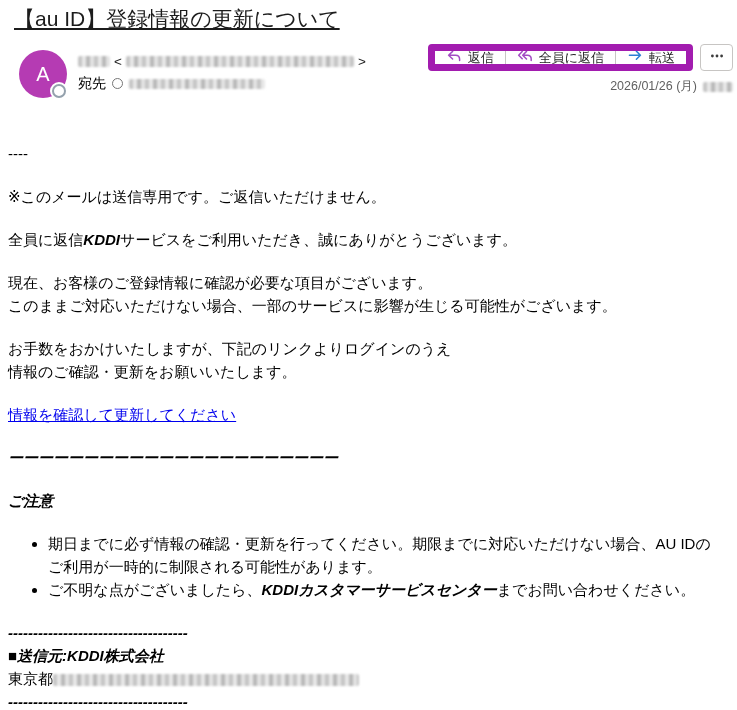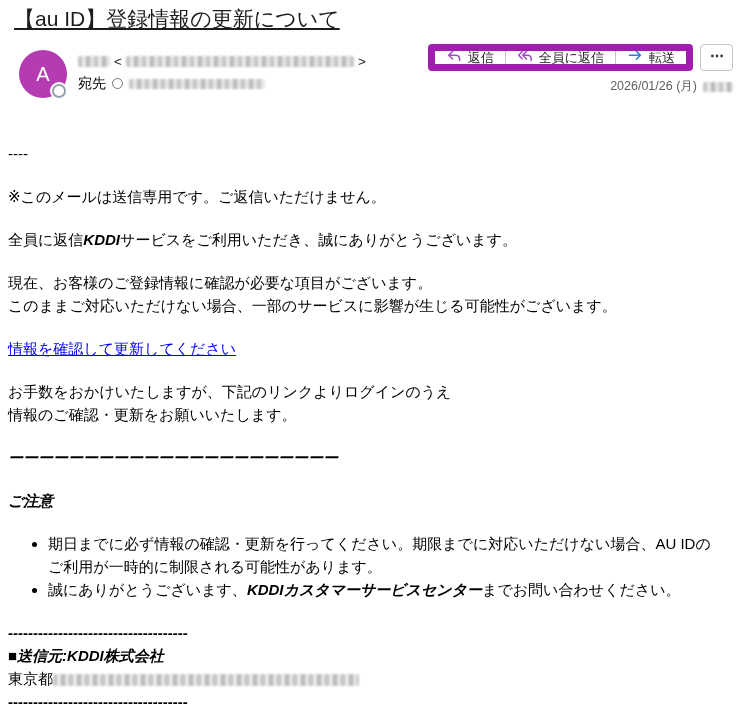--- a/index.html
+++ b/index.html
@@ -143,22 +143,22 @@
 <div class="date-line">
   <span>2026/01/26 (月)</span>
   <span class="redacted w-time"></span>
 </div>
 
 <div class="mail-body" id="mail-body">
     <p><span>----</span></p>
     <p><span>※このメールは送信専用です。ご返信いただけません。</span></p>
     <p><span>全員に返信</span><b>KDDI</b><span>サービスをご利用いただき、誠にありがとうございます。</span></p>
     <p><span>現在、お客様のご登録情報に確認が必要な項目がございます。</span><br><span>このままご対応いただけない場合、一部のサービスに影響が生じる可能性がございます。</span></p>
+    <p><span>お手数をおかけいたしますが、下記のリンクよりログインのうえ</span><br><span>情報のご確認・更新をお願いいたします。</span></p>
     <p><a href="#">情報を確認して更新してください</a></p>
-    <p><span>お手数をおかけいたしますが、下記のリンクよりログインのうえ</span><br><span>情報のご確認・更新をお願いいたします。</span></p>
     <p><b>ーーーーーーーーーーーーーーーーーーーーーー</b></p>
     <p><b>ご注意</b></p>
     <ul>
       <li><span>期日までに必ず情報の確認・更新を行ってください。期限までに対応いただけない場合、AU IDのご利用が一時的に制限される可能性があります。</span></li>
-      <li><span>誠にありがとうございます、</span><b>KDDIカスタマーサービスセンター</b><span>までお問い合わせください。</span></li>
+      <li><span>ご不明な点がございましたら、</span><b>KDDIカスタマーサービスセンター</b><span>までお問い合わせください。</span></li>
     </ul>
     <p><b>------------------------------------</b><br><b>■送信元:KDDI株式会社</b><br><span>東京都</span><span class="redacted" style="width: 306px; height: 12px;"></span><br><b>------------------------------------</b></p>
   </div>
 
 </body></html>

